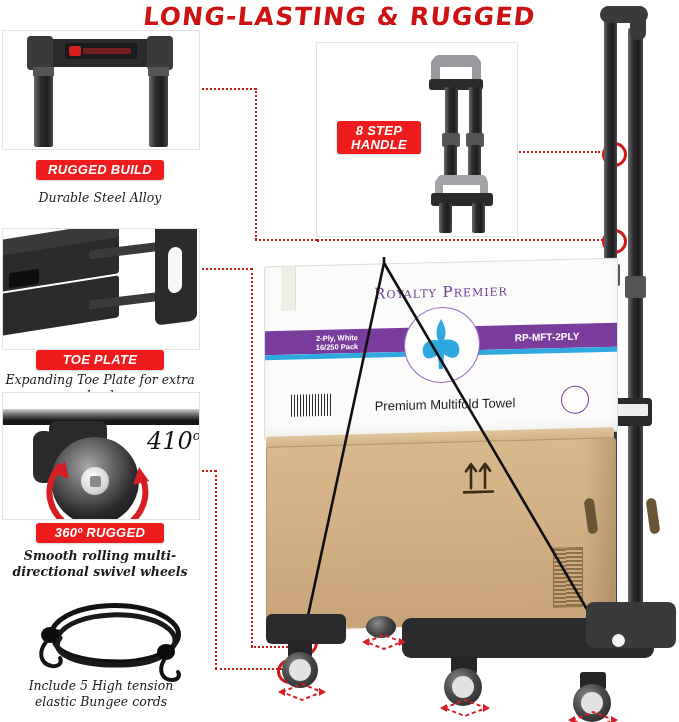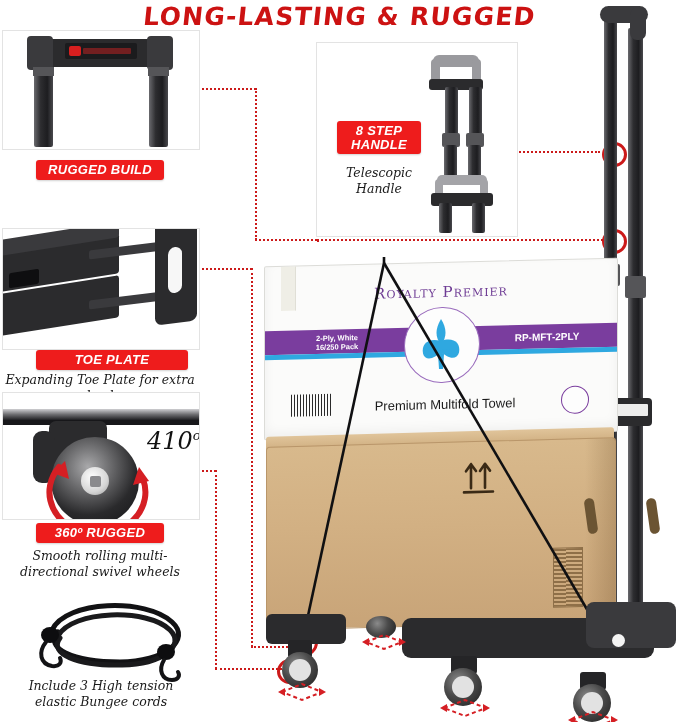--- a/index.html
+++ b/index.html
@@ -142,85 +142,85 @@
     <div class="blk2" style="left:144px;top:5px;width:26px;height:34px;border-radius:4px;"></div>
     <div style="position:absolute;left:62px;top:12px;width:72px;height:16px;background:#1b1b1d;border-radius:2px;"></div>
     <div style="position:absolute;left:66px;top:15px;width:12px;height:10px;background:#d81f1f;border-radius:2px;"></div>
     <div style="position:absolute;left:80px;top:17px;width:48px;height:6px;background:#b22;opacity:.55;border-radius:1px;"></div>
     <div class="sheen" style="left:31px;top:36px;width:19px;height:80px;border-radius:2px;"></div>
     <div class="sheen" style="left:146px;top:36px;width:19px;height:80px;border-radius:2px;"></div>
     <div class="blk3" style="left:30px;top:36px;width:21px;height:9px;"></div>
     <div class="blk3" style="left:145px;top:36px;width:21px;height:9px;"></div>
   </div>
   <div class="badge" style="left:36px;top:160px;width:128px;height:20px;">RUGGED BUILD</div>
+  <div class="caption" style="left:0px;top:190px;width:200px;">Durable Steel Alloy</div>
 
   <div class="panel" style="left:2px;top:228px;width:196px;height:120px;">
     <div class="blk" style="left:-8px;top:14px;width:124px;height:40px;transform:skewY(-9deg);border-radius:3px;"></div>
     <div class="blk2" style="left:-8px;top:2px;width:124px;height:16px;transform:skewY(-9deg);border-radius:3px;"></div>
     <div class="blk" style="left:-8px;top:56px;width:124px;height:42px;transform:skewY(-9deg);border-radius:3px;"></div>
     <div style="position:absolute;left:6px;top:42px;width:30px;height:15px;background:#0e0e10;border-radius:2px;transform:skewY(-9deg);"></div>
     <div class="blk2" style="left:86px;top:16px;width:90px;height:9px;transform:skewY(-7deg);border-radius:2px;"></div>
     <div class="blk2" style="left:86px;top:66px;width:90px;height:9px;transform:skewY(-7deg);border-radius:2px;"></div>
     <div class="blk" style="left:152px;top:-10px;width:42px;height:104px;transform:skewY(-7deg);border-radius:7px;"></div>
     <div style="position:absolute;left:165px;top:18px;width:14px;height:46px;background:#f7f7f7;border-radius:8px;transform:skewY(-7deg);"></div>
   </div>
-  <div class="badge" style="left:36px;top:350px;width:152px;height:20px;">TOE PLATE</div>
+  <div class="badge" style="left:36px;top:350px;width:128px;height:20px;">TOE PLATE</div>
   <div class="caption" style="left:0px;top:372px;width:200px;">Expanding Toe Plate for extra load</div>
 
   <div class="panel" style="left:2px;top:392px;width:196px;height:126px;">
     <div style="position:absolute;left:-4px;top:16px;width:206px;height:11px;background:linear-gradient(180deg,#cfcfd2 0%,#6d6d70 50%,#1f1f22 100%);"></div>
     <div style="position:absolute;left:-4px;top:27px;width:206px;height:5px;background:#17171a;"></div>
     <div class="blk" style="left:46px;top:28px;width:58px;height:48px;border-radius:7px;"></div>
     <div class="blk" style="left:30px;top:38px;width:22px;height:52px;border-radius:9px;"></div>
     <div style="position:absolute;left:48px;top:44px;width:88px;height:88px;border-radius:50%;background:radial-gradient(circle at 42% 34%,#a9a9ab 0%,#6a6a6c 30%,#2a2a2c 62%,#141416 100%);"></div>
     <div style="position:absolute;left:78px;top:74px;width:28px;height:28px;border-radius:50%;background:radial-gradient(circle at 40% 35%,#fdfdfd 0%,#d6d6d6 60%,#9e9e9e 100%);"></div>
     <div style="position:absolute;left:87px;top:83px;width:11px;height:11px;border-radius:2px;background:#8a8a8d;"></div>
     <svg style="position:absolute;left:40px;top:52px;width:110px;height:78px;overflow:visible;">
       <path d="M16,22 A48,42 0 1 0 100,34" fill="none" stroke="#d51f24" stroke-width="6" stroke-linecap="round"></path>
       <path d="M96,22 L106,36 L90,40 Z" fill="#d51f24"></path>
       <path d="M22,16 L10,28 L26,34 Z" fill="#d51f24"></path>
     </svg>
     <div style="position:absolute;left:144px;top:34px;font-family:'DejaVu Serif',serif;font-style:italic;font-size:24px;color:#111;">
       <span>410</span><sup style="font-size:13px;">o</sup>
     </div>
   </div>
   <div class="badge" style="left:36px;top:523px;width:128px;height:20px;">360º RUGGED</div>
-  <div class="caption" style="left:8px;top:548px;width:184px;">Smooth rolling multi-directional swivel wheels</div>
+  <div class="caption" style="left:8px;top:548px;width:184px;font-weight:bold;">Smooth rolling multi-directional swivel wheels</div>
 
   <div style="position:absolute;left:14px;top:592px;width:186px;height:84px;">
     <svg style="position:absolute;left:0;top:0;width:186px;height:84px;overflow:visible;">
       <path d="M38,38 C52,8 132,6 158,30 C178,48 150,70 106,70 C58,70 30,56 44,40" fill="none" stroke="#121214" stroke-width="5" stroke-linecap="round"></path>
       <path d="M44,44 C58,18 134,16 156,38 C172,54 148,72 108,73 C64,74 34,62 46,46" fill="none" stroke="#1a1a1c" stroke-width="5" stroke-linecap="round"></path>
       <ellipse cx="36" cy="43" rx="9" ry="8" fill="#0d0d0f"></ellipse>
       <ellipse cx="152" cy="60" rx="9" ry="8" fill="#0d0d0f"></ellipse>
       <path d="M32,50 C24,60 26,72 38,74 C46,75 48,70 46,66" fill="none" stroke="#131315" stroke-width="4" stroke-linecap="round"></path>
       <path d="M150,68 C144,78 148,88 158,88 C165,88 166,83 164,80" fill="none" stroke="#131315" stroke-width="4" stroke-linecap="round"></path>
     </svg>
   </div>
-  <div class="caption" style="left:8px;top:678px;width:186px;">Include 3 High tension elastic Bungee cords</div>
+  <div class="caption" style="left:8px;top:678px;width:186px;">Include 5 High tension elastic Bungee cords</div>
 
   <div class="panel" style="left:316px;top:42px;width:200px;height:193px;">
     <div class="blk3" style="left:116px;top:12px;width:46px;height:12px;border-radius:7px;background:#9a9a9e;"></div>
     <div class="blk3" style="left:114px;top:16px;width:9px;height:24px;border-radius:4px;background:#9a9a9e;"></div>
     <div class="blk3" style="left:155px;top:16px;width:9px;height:26px;border-radius:4px;background:#9a9a9e;"></div>
     <div class="blk" style="left:112px;top:36px;width:54px;height:11px;border-radius:3px;"></div>
     <div class="sheen" style="left:128px;top:44px;width:13px;height:50px;border-radius:2px;"></div>
     <div class="sheen" style="left:152px;top:44px;width:13px;height:50px;border-radius:2px;"></div>
     <div class="blk3" style="left:125px;top:90px;width:18px;height:14px;border-radius:2px;"></div>
     <div class="blk3" style="left:149px;top:90px;width:18px;height:14px;border-radius:2px;"></div>
     <div class="sheen" style="left:127px;top:102px;width:13px;height:34px;border-radius:2px;"></div>
     <div class="sheen" style="left:151px;top:102px;width:13px;height:34px;border-radius:2px;"></div>
     <div class="blk3" style="left:120px;top:132px;width:50px;height:10px;border-radius:6px;background:#a4a4a8;"></div>
     <div class="blk3" style="left:118px;top:136px;width:8px;height:18px;border-radius:4px;background:#a4a4a8;"></div>
     <div class="blk3" style="left:163px;top:136px;width:8px;height:18px;border-radius:4px;background:#a4a4a8;"></div>
     <div class="blk" style="left:114px;top:150px;width:62px;height:13px;border-radius:3px;"></div>
     <div class="sheen" style="left:122px;top:160px;width:13px;height:30px;border-radius:2px;"></div>
     <div class="sheen" style="left:155px;top:160px;width:13px;height:30px;border-radius:2px;"></div>
     <div class="badge" style="left:20px;top:78px;width:84px;height:33px;">8 STEP HANDLE</div>
-    <div class="caption" style="left:14px;top:122px;width:96px;">Telescopic Handle</div>
   </div>
 
   <div style="position:absolute;left:256px;top:0px;width:423px;height:722px;">
 
     <div class="sheen" style="left:348px;top:16px;width:13px;height:610px;border-radius:2px;"></div>
     <div class="sheen" style="left:372px;top:28px;width:15px;height:600px;border-radius:2px;"></div>
     <div class="blk2" style="left:344px;top:6px;width:48px;height:17px;border-radius:9px;"></div>
     <div class="blk2" style="left:374px;top:8px;width:16px;height:32px;border-radius:7px;"></div>
     <div class="blk3" style="left:345px;top:264px;width:19px;height:22px;border-radius:2px;"></div>
     <div class="blk3" style="left:369px;top:276px;width:21px;height:22px;border-radius:2px;"></div>

